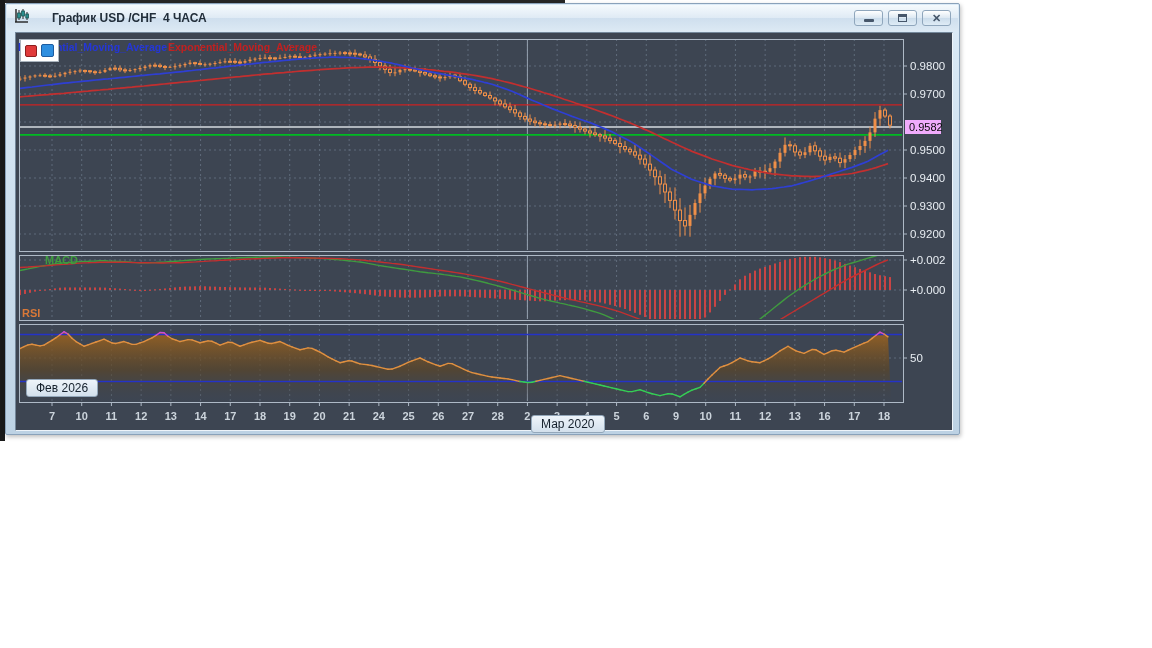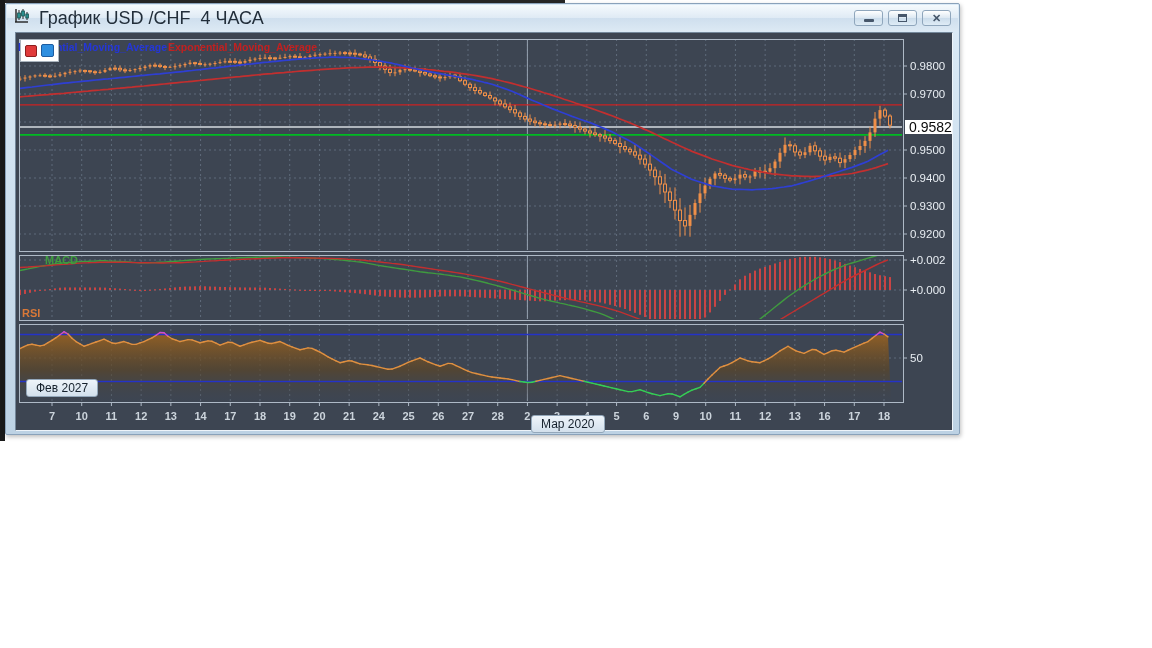--- a/index.html
+++ b/index.html
@@ -5,21 +5,21 @@
   html,body{margin:0;padding:0;background:#fff;font-family:"Liberation Sans",sans-serif;}
   #page{position:relative;width:1152px;height:648px;background:#ffffff;overflow:hidden;}
   .edge-left{position:absolute;left:0;top:0;width:5px;height:441px;background:#1a1a1a;}
   .edge-top{position:absolute;left:0;top:0;width:565px;height:3px;background:#262626;}
   #win{position:absolute;left:5px;top:3px;width:953px;height:430px;
        background:linear-gradient(#dcebf7,#bdd2e4);border:1px solid #8aa2ba;border-radius:2px;
        box-shadow:1px 2px 4px rgba(0,0,0,.25);}
   .titlebar{position:absolute;left:1px;top:1px;right:1px;height:26px;
        background:linear-gradient(#f5fafd,#e0ebf5 48%,#cfdfee 52%,#dcE9f4);
        display:flex;align-items:center;padding-left:7px;}
-  .title{font-size:18px;color:#222e3a;margin-left:9px;white-space:pre;}
+  .title{font-size:12px;color:#222e3a;margin-left:22px;white-space:pre;font-weight:bold;}
   .winbtns{position:absolute;right:7px;top:5px;display:flex;gap:5px;}
   .wbtn{width:29px;height:16px;background:linear-gradient(#ffffff,#dce8f2 50%,#cbdceb 52%,#dfecf6);
         border:1px solid #8fa6bc;border-radius:3px;display:flex;align-items:center;justify-content:center;
         box-sizing:border-box;cursor:default;}
   .glyph-min{width:10px;height:3px;background:#46566a;margin-top:5px;border-radius:1px;}
   .glyph-max{width:9px;height:8px;border:1px solid #46566a;border-top:3px solid #46566a;box-sizing:border-box;}
   .glyph-close{font-size:11px;font-weight:bold;color:#46566a;line-height:11px;}
   .content{position:absolute;left:9px;top:28px;width:936px;height:397px;background:#3d4552;
        border-top:1px solid #74879a;border-left:1px solid #74879a;
        border-bottom:1px solid #eef4fa;border-right:1px solid #eef4fa;box-sizing:content-box;}
@@ -32,22 +32,22 @@
   .sq{width:10px;height:10px;border-radius:2px;}
   .sq.red{background:#e03a3a;border:1px solid #8c1f1f;}
   .sq.blue{background:#2f8fe0;border:1px solid #1d5ca0;width:11px;height:11px;}
   .ind-label{position:absolute;font-size:11px;font-weight:bold;}
   .ind-label.macd{left:6px;top:221px;color:#3f9b3f;padding-left:23px;}
   .ind-label.rsi{left:6px;top:274px;color:#d87838;}
   .month-box{position:absolute;background:linear-gradient(#eef4fa,#d3e0ec);border:1px solid #93a7ba;
        border-radius:3px;color:#15202c;font-size:12px;padding:1px 9px;white-space:nowrap;}
   .month-box.feb{left:10px;top:346px;}
   .month-box.mar{left:515px;top:346px;margin-top:36px;}
-  .price-box{position:absolute;left:889px;top:87px;width:47px;height:14px;background:#ffffff;
-       color:#0a0a0a;font-size:14px;line-height:14px;padding-left:4px;box-sizing:border-box;}
+  .price-box{position:absolute;left:889px;top:87px;width:36px;height:14px;background:#f0abfc;
+       color:#0a0a0a;font-size:11px;line-height:14px;padding-left:4px;box-sizing:border-box;}
 </style>
 </head>
 <body>
 
 <div id="page">
   <div class="edge-top"></div>
   <div class="edge-left"></div>
 
   <div id="win">
     <div class="titlebar">
@@ -1058,19 +1058,19 @@
       <span class="legend-text legend-slow">Exponential_Moving_Average</span>
 
       <div class="mini-toolbar">
         <div class="sq red"></div>
         <div class="sq blue"></div>
       </div>
 
       <div class="ind-label macd">MACD</div>
       <div class="ind-label rsi">RSI</div>
 
-      <div class="month-box feb">Фев 2027</div>
+      <div class="month-box feb">Фев 2026</div>
       <div class="month-box mar">Мар 2020</div>
 
       <div class="price-box">0.9582</div>
     </div>
   </div>
 </div>
 
 </body></html>

